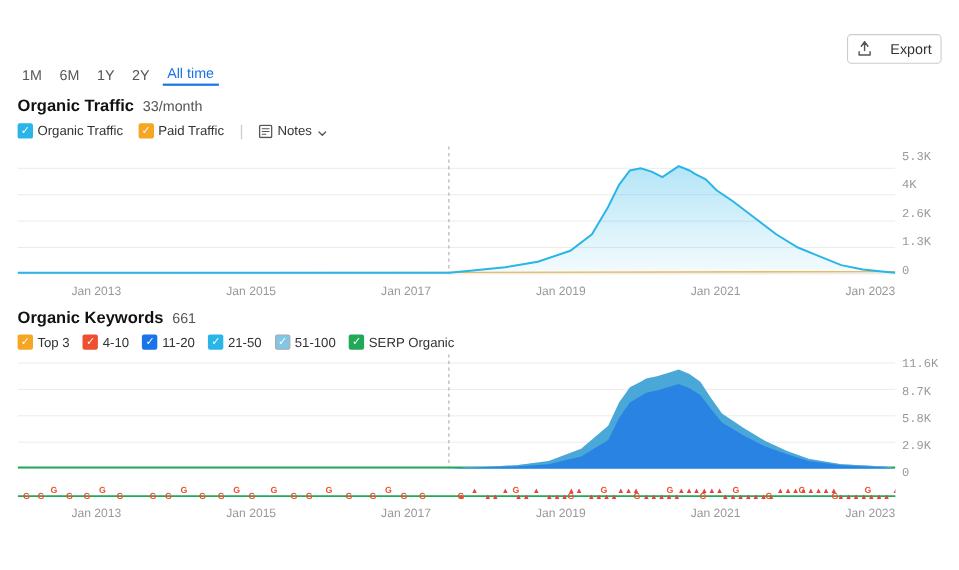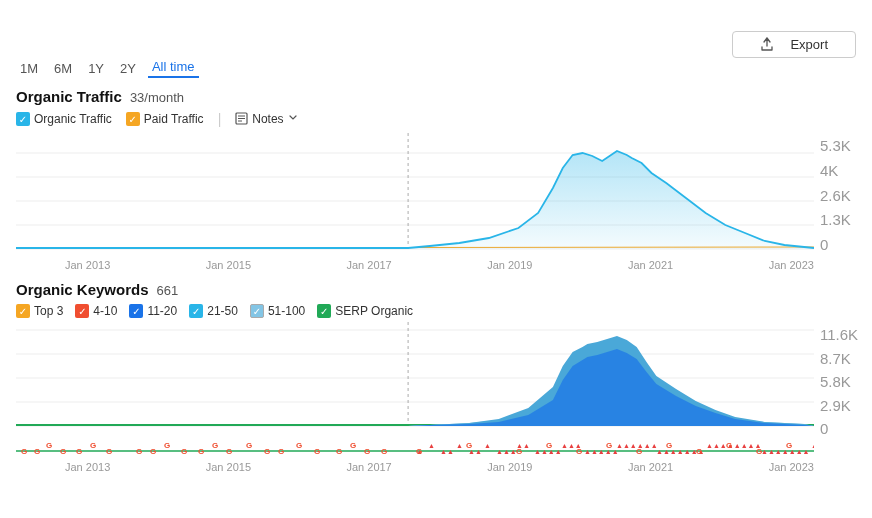--- a/index.html
+++ b/index.html
@@ -42,21 +42,21 @@
       border-bottom: 2px solid #1a73e8;
       font-weight: 500;
       margin-top: 47px;
     }
     .export-btn {
       display: flex;
       align-items: center;
       gap: 16px;
       border: 1px solid #ccc;
       border-radius: 4px;
-      padding: 5px 27px;
+      padding: 5px 8px;
       font-size: 13px;
       color: #333;
       cursor: pointer;
       background: #fff;
     }
     
     .section-header {
       display: flex;
       align-items: baseline;
       gap: 8px;
@@ -94,21 +94,21 @@
       justify-content: center;
       font-size: 10px;
       color: #fff;
     }
     .legend-divider {
       color: #ccc;
       font-size: 14px;
     }
     .notes-btn {
       display: flex;
-      align-items: flex-start;
+      align-items: flex-end;
       gap: 4px;
       font-size: 12px;
       color: #333;
       cursor: pointer;
       border: none;
       background: none;
       padding: 0;
     }
     
     .chart-wrapper {
@@ -117,24 +117,25 @@
       margin-bottom: 4px;
     }
     .chart-svg-area {
       flex: 1;
     }
     .y-axis-labels {
       display: flex;
       flex-direction: column;
       justify-content: space-between;
       padding: 4px 0 0 6px;
-      font-size: 15px;
+      font-size: 11px;
       color: #999;
       width: 42px;
       height: 100%;
+      font-family: Liberation Mono, monospace;
     }
     .x-axis-labels {
       display: flex;
       justify-content: space-between;
       padding: 2px 42px 0 4px;
       font-size: 11px;
       color: #999;
       margin-bottom: 10px;
       margin-left: 45px;
     }

